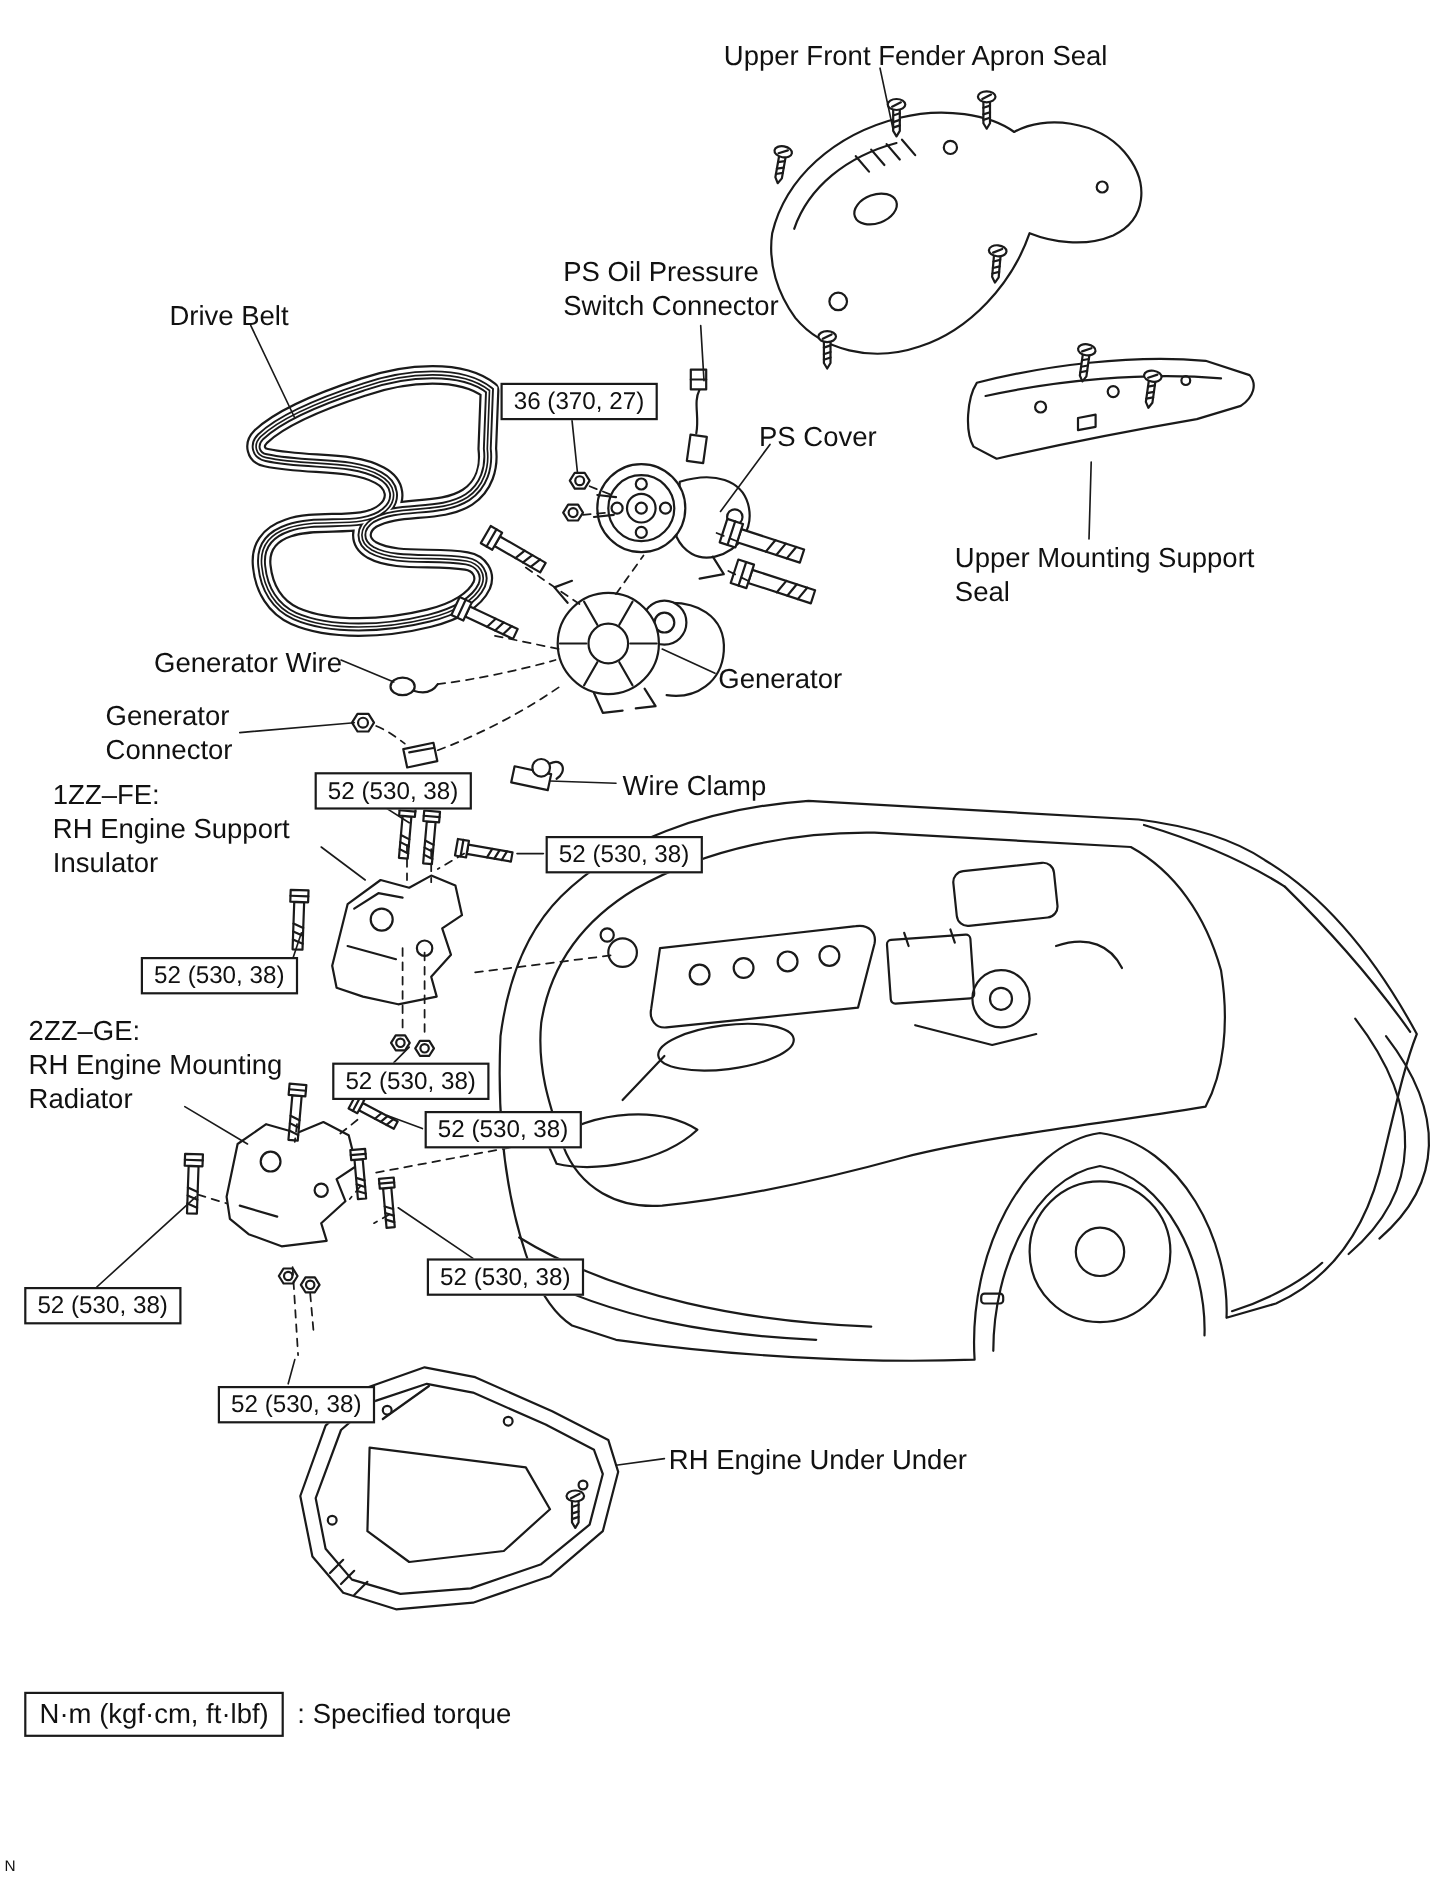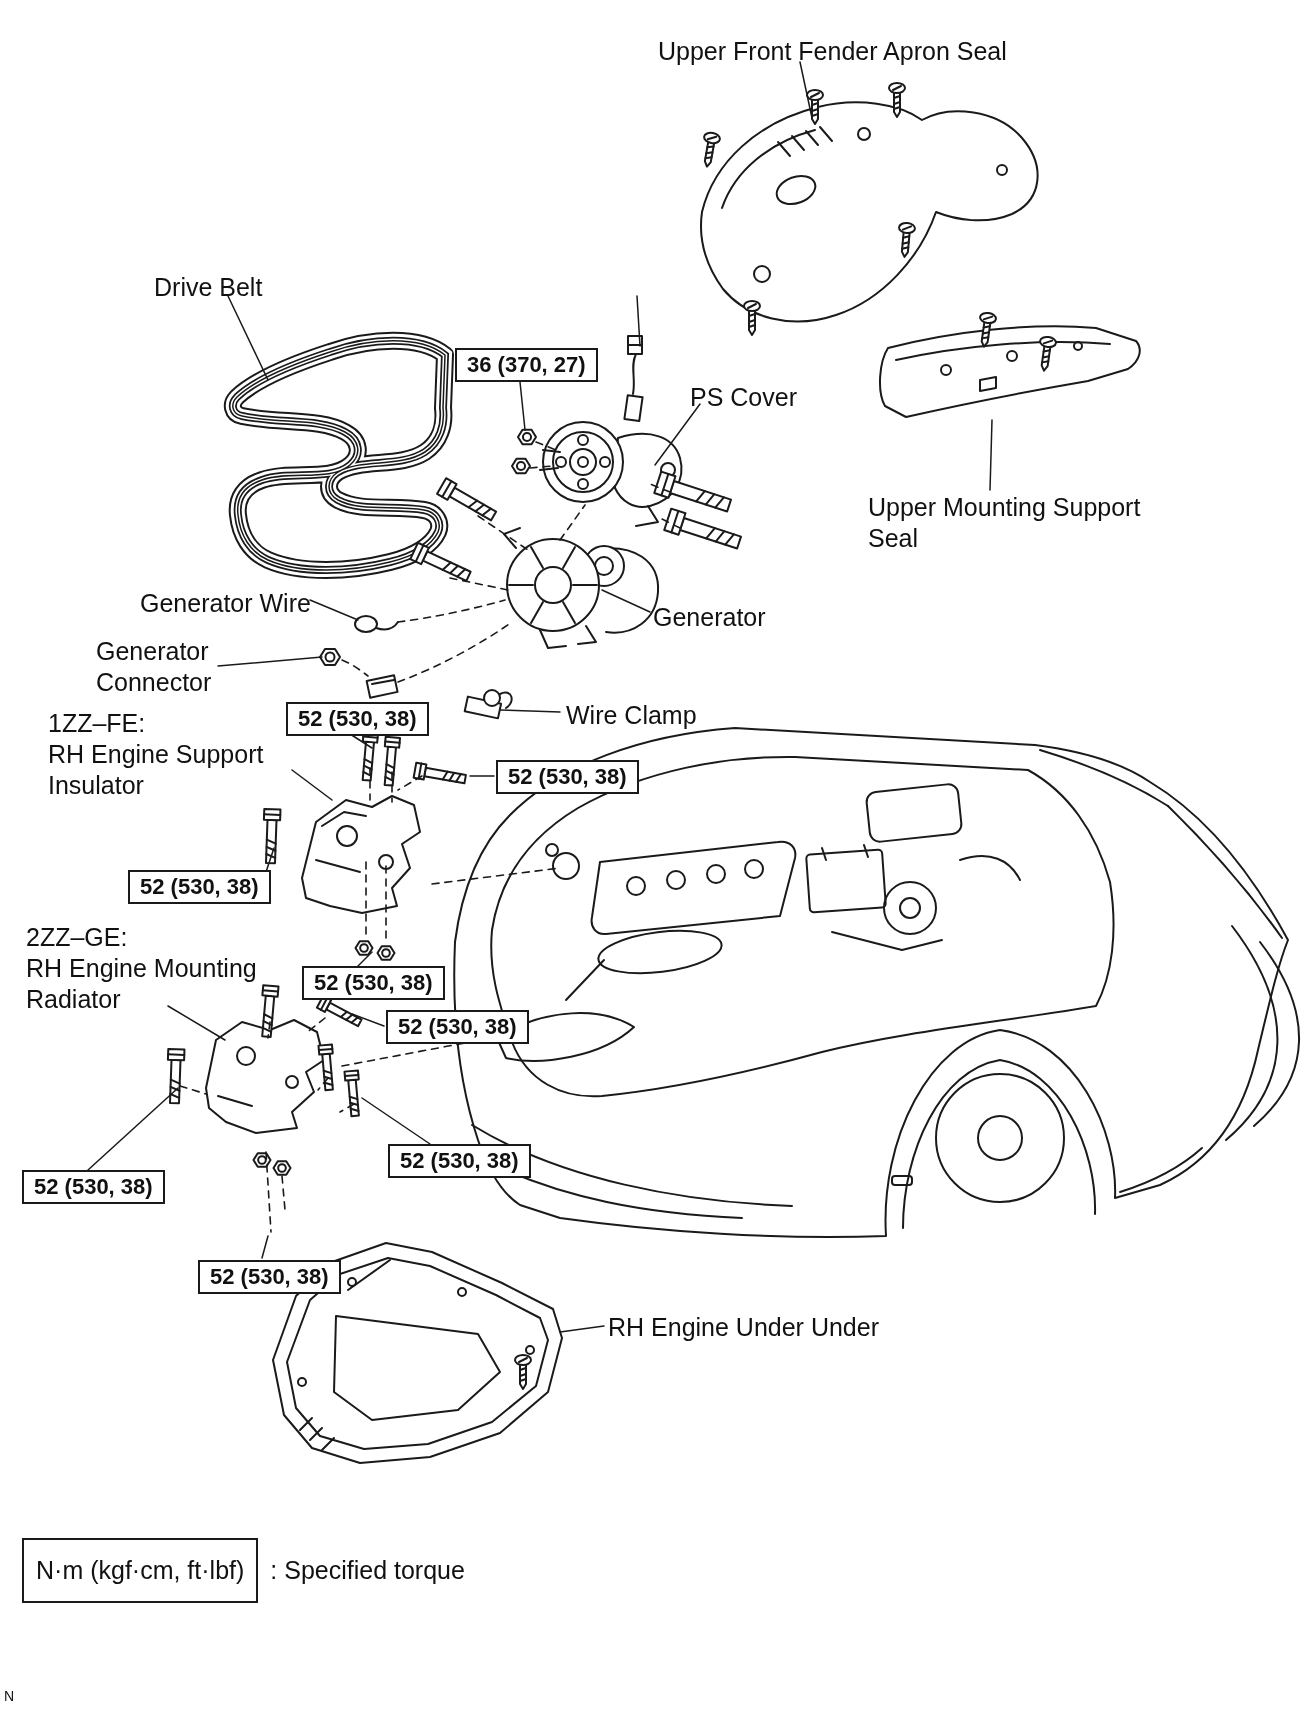--- a/index.html
+++ b/index.html
@@ -1,24 +1,24 @@
 <!DOCTYPE html>
 <html><head>
 <meta charset="utf-8">
 <style>
   html,body{margin:0;padding:0;background:#fff;}
   #page{position:relative;width:1312px;height:1710px;background:#fff;overflow:hidden;
         font-family:"Liberation Sans",sans-serif;color:#111;}
   #art{position:absolute;left:0;top:0;width:1312px;height:1710px;}
   #art *{vector-effect:non-scaling-stroke;}
   .lbl{position:absolute;font-size:25px;line-height:1.24;white-space:pre-line;color:#111;}
-  .tq{position:absolute;border:2px solid #1a1a1a;background:#fff;font-size:22px;font-weight:bold;
+  .tq{position:absolute;border:2px solid #1a1a1a;background:#fff;font-size:22px;font-weight:normal;
       padding:2px 10px;white-space:nowrap;}
   .legend{position:absolute;left:22px;top:1538px;font-size:25px;display:flex;align-items:center;gap:12px;}
-  .legend .box{border:2px solid #1a1a1a;background:#fff;padding:16px 12px;font-weight:normal;white-space:nowrap;}
+  .legend .box{border:2px solid #1a1a1a;background:#fff;padding:4px 12px;font-weight:normal;white-space:nowrap;}
   .corner{position:absolute;left:4px;top:1688px;font-size:14px;}
   
   .stroke{stroke:#1a1a1a;fill:none;stroke-width:2;stroke-linecap:round;stroke-linejoin:round;}
   .fw{fill:#fff;}
   .thin{stroke-width:1.5;}
   .dash{stroke-dasharray:7 6;stroke-width:1.6;}
 </style>
 </head>
 <body>
 
@@ -272,20 +272,22 @@
     <line class="thin" x1="262" y1="884" x2="274" y2="848"></line>
     <line class="thin" x1="358" y1="966" x2="372" y2="952"></line>
     <line class="thin" x1="384" y1="1026" x2="352" y2="1014"></line>
     <line class="thin" x1="430" y1="1144" x2="362" y2="1098"></line>
     <line class="thin" x1="88" y1="1170" x2="178" y2="1088"></line>
     <line class="thin" x1="262" y1="1258" x2="268" y2="1236"></line>
   </g>
 </svg>
 
 <div class="lbl" style="left:658px;top:36px">Upper Front Fender Apron Seal</div>
+<div class="lbl" style="left:512px;top:232px">PS Oil Pressure
+Switch Connector</div>
 <div class="lbl" style="left:154px;top:272px">Drive Belt</div>
 <div class="lbl" style="left:690px;top:382px">PS Cover</div>
 <div class="lbl" style="left:868px;top:492px">Upper Mounting Support
 Seal</div>
 <div class="lbl" style="left:140px;top:588px">Generator Wire</div>
 <div class="lbl" style="left:653px;top:602px">Generator</div>
 <div class="lbl" style="left:96px;top:636px">Generator
 Connector</div>
 <div class="lbl" style="left:566px;top:700px">Wire Clamp</div>
 <div class="lbl" style="left:48px;top:708px">1ZZ–FE:

